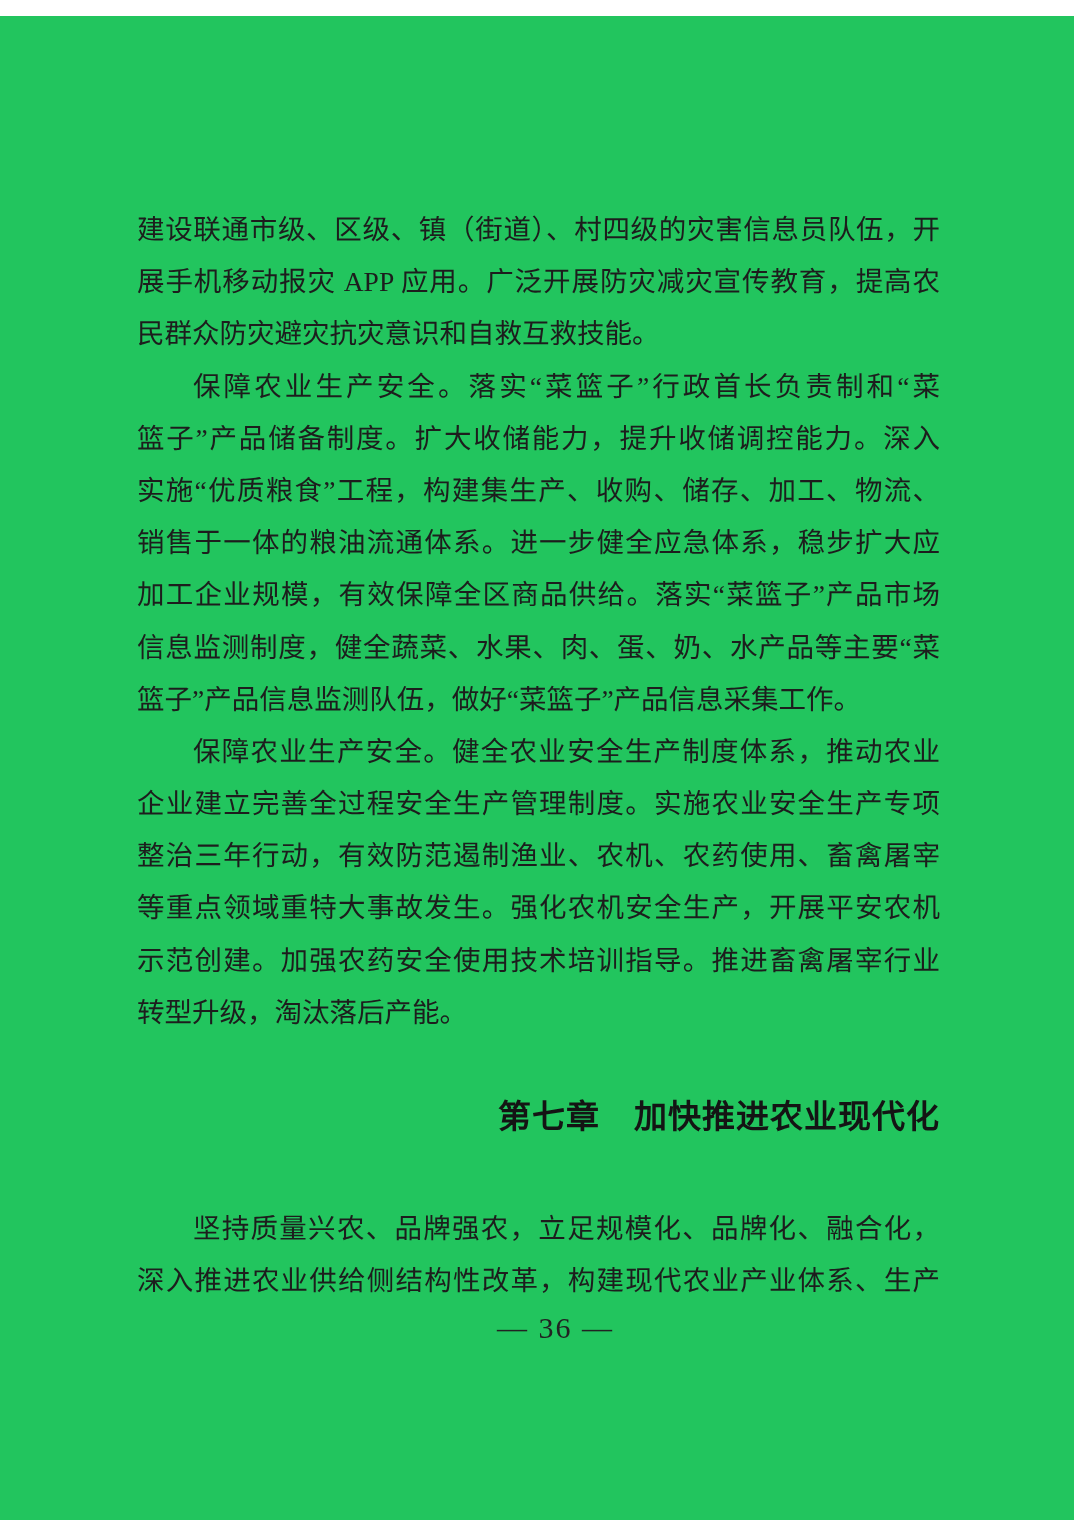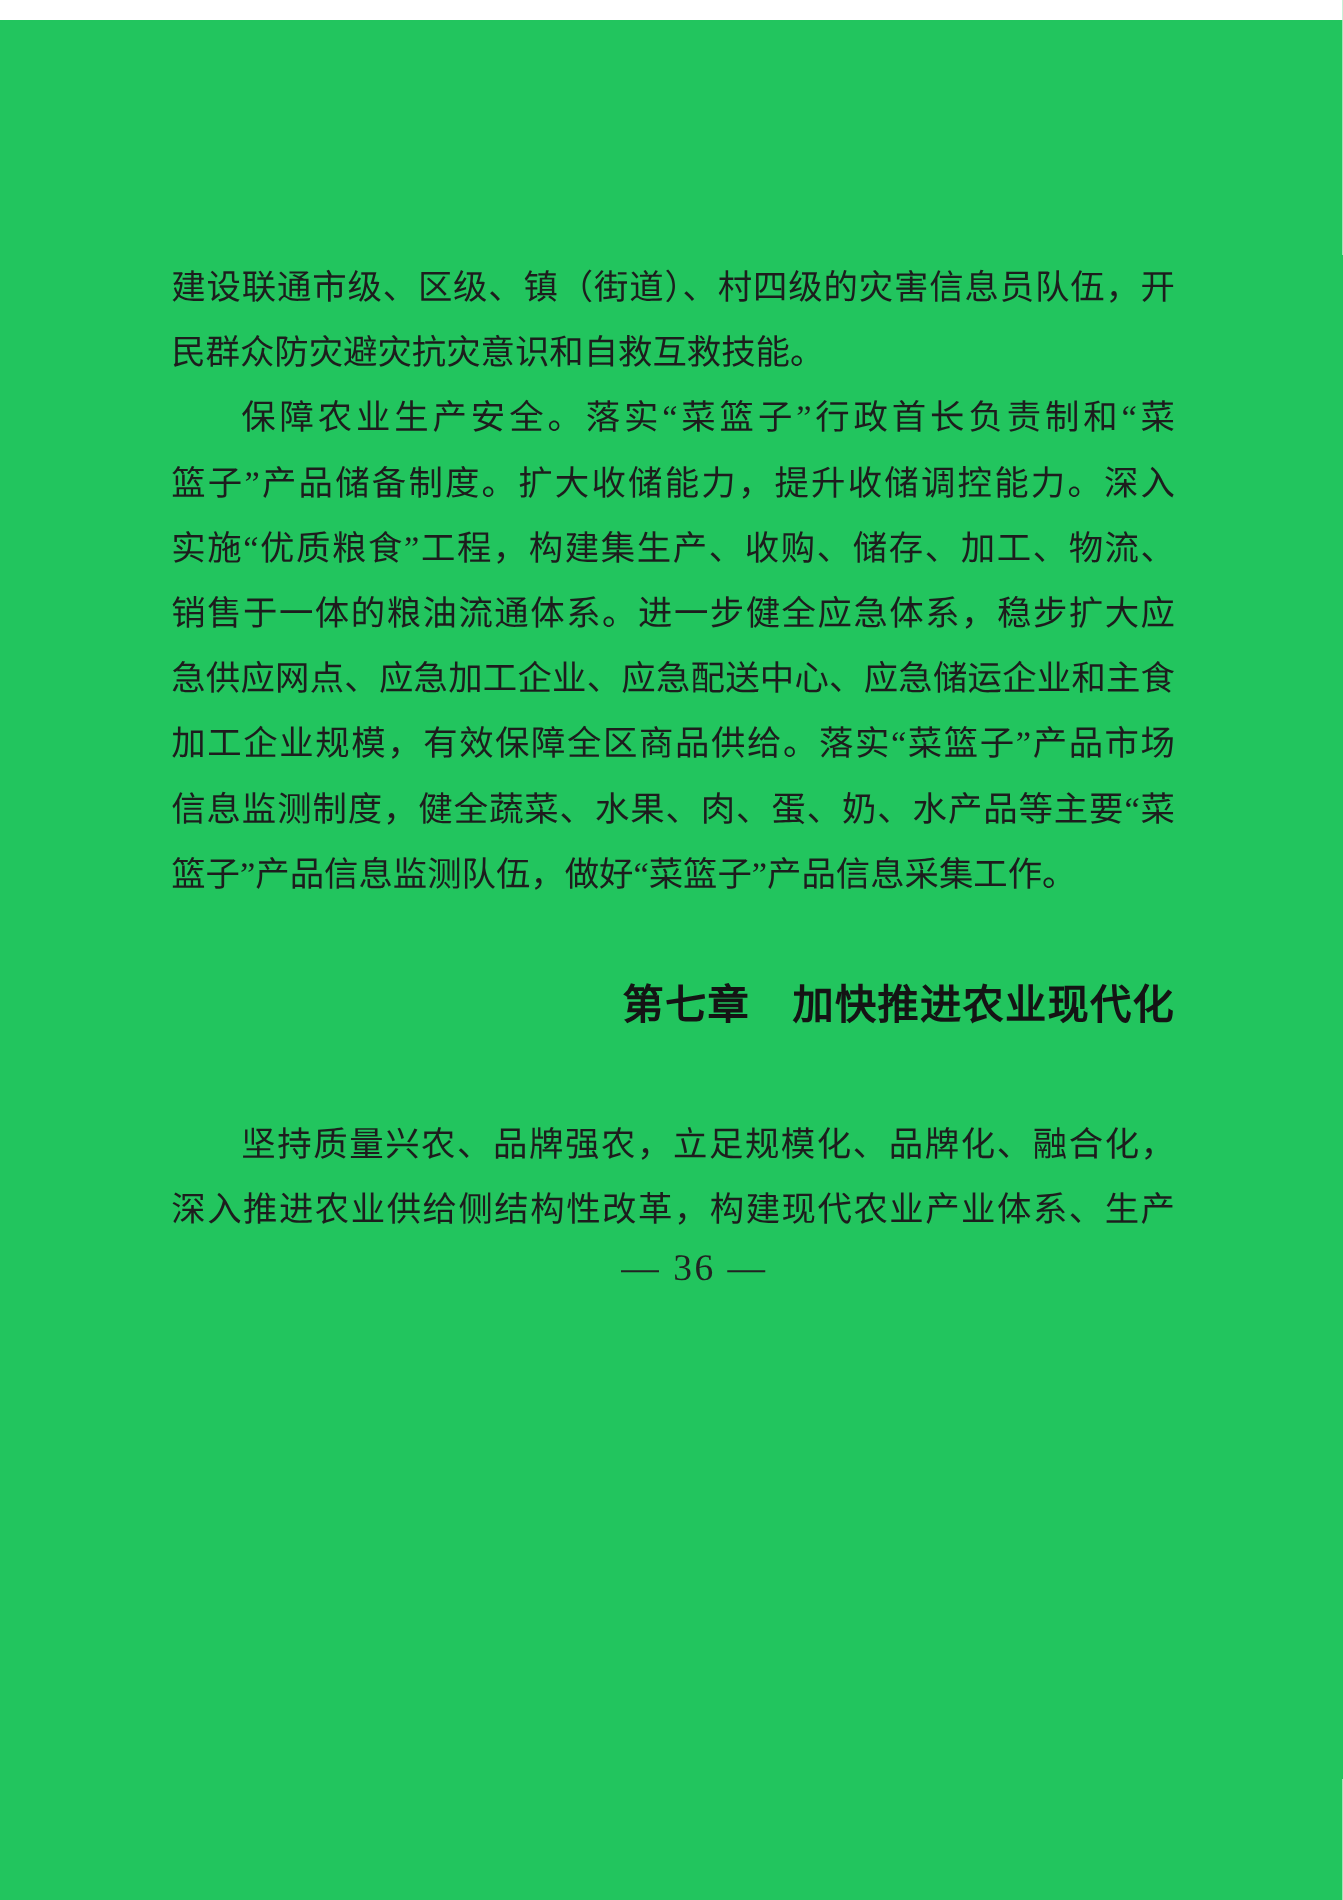--- a/index.html
+++ b/index.html
@@ -55,34 +55,42 @@
   }
 </style>
 </head>
 <body>
 
 <div class="page">
   <div class="text-block">
 
     <div class="paragraph">
       <div class="line">建设联通市级、区级、镇（街道）、村四级的灾害信息员队伍，开</div>
+      <div class="line">展手机移动报灾 APP 应用。广泛开展防灾减灾宣传教育，提高农</div>
       <div class="line end">民群众防灾避灾抗灾意识和自救互救技能。</div>
     </div>
 
     <div class="paragraph">
       <div class="line indent">保障农业生产安全。落实“菜篮子”行政首长负责制和“菜</div>
       <div class="line">篮子”产品储备制度。扩大收储能力，提升收储调控能力。深入</div>
       <div class="line">实施“优质粮食”工程，构建集生产、收购、储存、加工、物流、</div>
       <div class="line">销售于一体的粮油流通体系。进一步健全应急体系，稳步扩大应</div>
-      <div class="line">急供应网点、应急加工企业、应急配送中心、应急储运企业和主食</div>
       <div class="line">加工企业规模，有效保障全区商品供给。落实“菜篮子”产品市场</div>
       <div class="line">信息监测制度，健全蔬菜、水果、肉、蛋、奶、水产品等主要“菜</div>
       <div class="line end">篮子”产品信息监测队伍，做好“菜篮子”产品信息采集工作。</div>
     </div>
 
+    <div class="paragraph">
+      <div class="line indent">保障农业生产安全。健全农业安全生产制度体系，推动农业</div>
+      <div class="line">企业建立完善全过程安全生产管理制度。实施农业安全生产专项</div>
+      <div class="line">整治三年行动，有效防范遏制渔业、农机、农药使用、畜禽屠宰</div>
+      <div class="line">等重点领域重特大事故发生。强化农机安全生产，开展平安农机</div>
+      <div class="line">示范创建。加强农药安全使用技术培训指导。推进畜禽屠宰行业</div>
+      <div class="line end">转型升级，淘汰落后产能。</div>
+    </div>
 
     <div class="chapter-heading">第七章　加快推进农业现代化</div>
 
     <div class="paragraph">
       <div class="line indent">坚持质量兴农、品牌强农，立足规模化、品牌化、融合化，</div>
       <div class="line">深入推进农业供给侧结构性改革，构建现代农业产业体系、生产</div>
     </div>
 
     <div class="page-footer">— 36 —</div>
 

